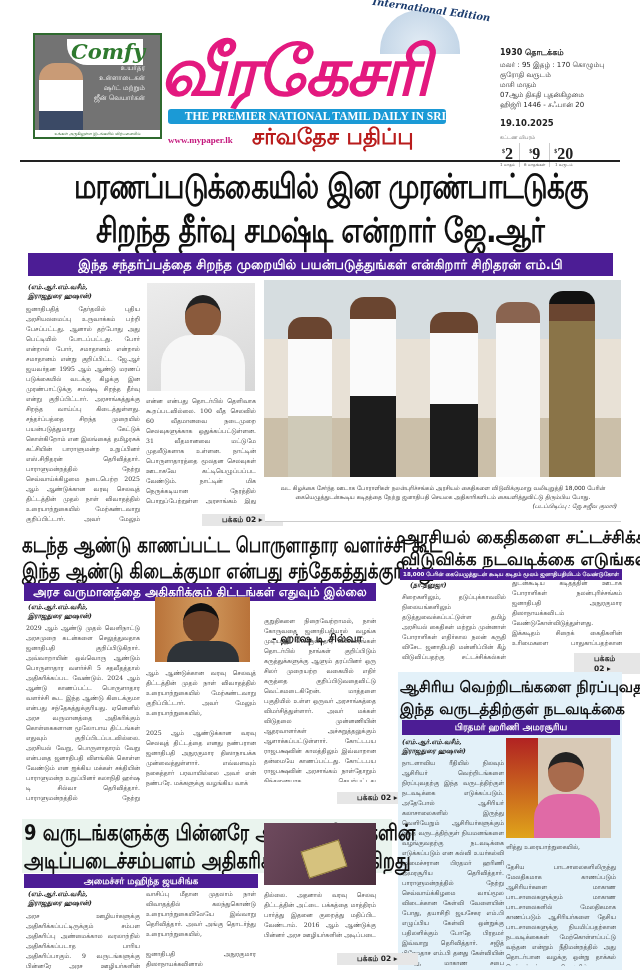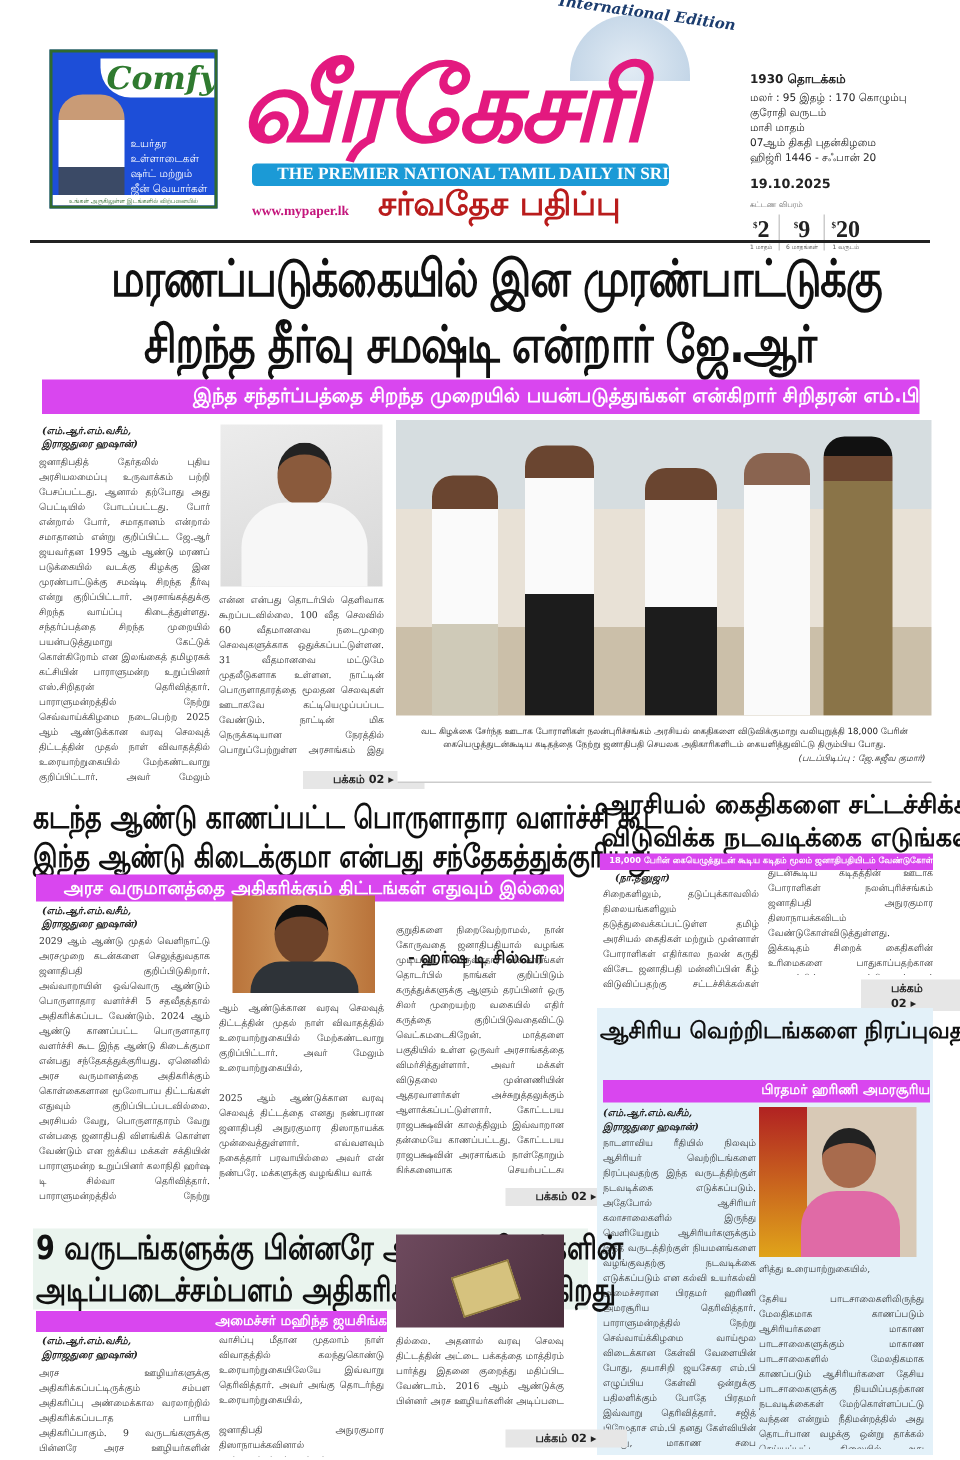--- a/index.html
+++ b/index.html
@@ -1,43 +1,43 @@
 <!DOCTYPE html>
 <html><head>
 <meta charset="utf-8">
 <style>
 *{box-sizing:border-box;margin:0;padding:0}
 body{width:640px;height:973px;background:#fff;font-family:"DejaVu Sans",sans-serif;color:#111;position:relative;overflow:hidden}
 .abs{position:absolute}
 
-.ad{left:33px;top:33px;width:112px;height:106px;background:#1d4ed8;border:2px solid #2f6a2f;overflow:hidden}
+.ad{left:33px;top:33px;width:129px;height:106px;background:#737373;border:2px solid #2f6a2f;overflow:hidden}
 .ad .brand{position:absolute;left:32px;top:4px;font-family:"DejaVu Serif",serif;font-style:italic;font-weight:bold;color:#2f7a2f;font-size:21px;background:#fff;width:76px;height:26px;border-radius:0 0 0 20px;padding-left:4px}
 .ad .person{position:absolute;left:4px;top:28px;width:44px;height:78px;background:linear-gradient(#c99b76 0 22%,#fff 22% 62%,#3b4a66 62%);border-radius:16px 16px 0 0}
-.ad .tag{position:absolute;left:52px;top:56px;width:58px;color:#fff;font-size:7px;line-height:10px;text-align:left}
+.ad .tag{position:absolute;left:52px;top:28px;width:58px;color:#fff;font-size:7px;line-height:10px;text-align:right}
 .ad .foot{position:absolute;left:0;bottom:0;width:100%;background:#fff;font-size:4px;text-align:center;color:#2f6a2f;height:7px;line-height:7px}
 .logo{left:160px;top:36px;font-family:"DejaVu Serif",serif;font-weight:bold;font-style:italic;font-size:68px;line-height:70px;color:#e3197f;letter-spacing:-2px}
 .globe{left:380px;top:10px;width:80px;height:44px;border-radius:40px 40px 0 0;background:radial-gradient(circle at 50% 80%,#dbe7f2,#a9c3dc);opacity:.8}
 .intl{left:372px;top:4px;font-family:"DejaVu Serif",serif;font-weight:bold;font-style:italic;font-size:10px;color:#1b3c6e;transform:rotate(8deg)}
 .tagline{left:168px;top:109px;width:278px;height:15px;background:#1b9ad6;border-radius:3px;color:#fff;font-family:"Liberation Serif",serif;font-weight:bold;font-size:11.5px;line-height:15px;text-align:right}
 .url{left:168px;top:135px;font-family:"Liberation Serif",serif;font-weight:bold;font-size:9px;color:#c4167c}
 .edition{left:252px;top:124px;font-family:"DejaVu Sans",sans-serif;font-weight:bold;font-size:22px;color:#b91c1c}
 .info{left:500px;top:48px;width:130px;font-size:7px;line-height:10px;color:#222}
 .info .est{font-weight:bold;font-size:8px;margin-bottom:2px}
 .info .date{font-weight:bold;font-size:8.5px;margin-top:8px}
 .info .plbl{font-size:5px;color:#666;margin-top:4px}
 .prices{display:flex;gap:4px;margin-top:1px}
 .prices .p{border-right:1px solid #ccc;padding-right:4px;text-align:center}
 .prices .p:last-child{border:none}
 .prices .v{font-family:"Liberation Serif",serif;font-weight:bold;font-size:16px;line-height:16px}
 .prices .v sup{font-size:6px}
 .prices .s{font-size:4px;color:#555;line-height:5px}
 .rule{left:20px;top:160px;width:600px;height:2px;background:#222}
 
 .h1{left:20px;top:164px;width:600px;text-align:center;font-family:"DejaVu Sans",sans-serif;font-weight:bold;font-size:34px;line-height:44px;letter-spacing:-1px;color:#111;transform:scaleX(.82);transform-origin:top center;white-space:nowrap}
-.redbar{background:#d946ef;color:#fff;text-align:right;font-weight:bold;white-space:nowrap;overflow:hidden}
+.redbar{background:#4c1d95;color:#fff;text-align:center;font-weight:bold;white-space:nowrap;overflow:hidden}
 .sub1{left:28px;top:253px;width:585px;height:23px;font-size:13px;line-height:23px}
 .col{font-family:"DejaVu Serif",serif;font-size:6.2px;line-height:10px;color:#333;text-align:justify;overflow:hidden}
 .byline{font-family:"DejaVu Serif",serif;font-style:italic;font-weight:bold;font-size:6.5px;line-height:9px;text-align:left;color:#222}
 .more{background:#e6e6e6;font-size:7.5px;font-weight:bold;padding:1px 20px;color:#222;display:inline-block}
 .photo{overflow:hidden}
 
 .ph1{left:147px;top:283px;width:108px;height:108px;background:linear-gradient(160deg,#ececec,#d8d8d8)}
 .ph1 .head{position:absolute;left:38px;top:12px;width:36px;height:42px;background:#8a5a3c;border-radius:50% 50% 45% 45%;border-top:8px solid #222}
 .ph1 .body{position:absolute;left:14px;top:52px;width:84px;height:60px;background:#f7f7f7;border-radius:30px 30px 0 0}
 .ph2{left:264px;top:280px;width:357px;height:197px;background:linear-gradient(#d6dde0 0 30%,#e8e1d6 30% 70%,#cbbfa9 70%)}
@@ -177,20 +177,21 @@
 </div>
 <div class="abs redbar sub3">18,000 பேரின் கையெழுத்துடன் கூடிய கடிதம் மூலம் ஜனாதிபதியிடம் வேண்டுகோள்</div>
 <div class="abs byline" style="left:410px;top:581px;width:96px">(நா.தனுஜா)</div>
 <div class="abs col" style="left:402px;top:592px;width:104px;height:70px">சிறைகளிலும், தடுப்புக்காவலில் நிலையங்களிலும் தடுத்துவைக்கப்பட்டுள்ள தமிழ் அரசியல் கைதிகள் மற்றும் முன்னாள் போராளிகள் எதிர்கால நலன் கருதி விசேட ஜனாதிபதி மன்னிப்பின் கீழ் விடுவிப்பதற்கு சட்டச்சிக்கல்கள் எதுவுமின்றி விரைவில் விடுவிக்க மனிதாபிமான அடிப்படையில் நடவடிக்கை எடுக்குமாறு வட, கிழக்கை சேர்ந்த சுமார் 18,000 பேரின் கையெழுத்</div>
 <div class="abs col" style="left:512px;top:578px;width:110px;height:72px">துடன்கூடிய கடிதத்தின் ஊடாக போராளிகள் நலன்புரிச்சங்கம் ஜனாதிபதி அநுரகுமார திஸாநாயக்கவிடம் வேண்டுகோள்விடுத்துள்ளது. இக்கடிதம் சிறைக் கைதிகளின் உரிமைகளை பாதுகாப்பதற்கான அமைப்பின் ஒருங்கிணைப்பாளர் அருட்தந்தை சக்திவேல் மற்றும் போராளிகள் நலன்புரிச்சங்கத்தின் பிரதிநிதிகளால் நேற்று செவ்வாய்க்கிழமை (18) ஜனாதிபதி</div>
 <div class="abs" style="left:574px;top:653px"><span class="more">பக்கம் 02 ▸</span></div>
 
 <div class="abs tbox"></div>
 <div class="abs h4">
   <div>ஆசிரிய வெற்றிடங்களை நிரப்புவதற்கு</div>
+  <div>இந்த வருடத்திற்குள் நடவடிக்கை</div>
 </div>
 <div class="abs redbar sub4">பிரதமர் ஹரிணி அமரசூரிய</div>
 <div class="abs" style="left:402px;top:738px;width:102px">
   <div class="byline">(எம்.ஆர்.எம்.வசீம்,</div>
   <div class="byline">இராஜதுரை ஹஷான்)</div>
 </div>
 <div class="abs col" style="left:402px;top:758px;width:102px;height:208px">நாடளாவிய ரீதியில் நிலவும் ஆசிரியர் வெற்றிடங்களை நிரப்புவதற்கு இந்த வருடத்திற்குள் நடவடிக்கை எடுக்கப்படும். அதேபோல் ஆசிரியர் கலாசாலைகளில் இருந்து வெளியேறும் ஆசிரியர்களுக்கும் இந்த வருடத்திற்குள் நியமனங்களை வழங்குவதற்கு நடவடிக்கை எடுக்கப்படும் என கல்வி உயர்கல்வி அமைச்சரான பிரதமர் ஹரிணி அமரசூரிய தெரிவித்தார். பாராளுமன்றத்தில் நேற்று செவ்வாய்க்கிழமை வாய்மூல விடைக்கான கேள்வி வேளையின் போது, தயாசிறி ஜயசேகர எம்.பி எழுப்பிய கேள்வி ஒன்றுக்கு பதிலளிக்கும் போதே பிரதமர் இவ்வாறு தெரிவித்தார். சஜித் பிரேமதாச எம்.பி தனது கேள்வியின் போது, மாகாண சபை பாடசாலைகளிலிருந்து தேசிய பாடசாலைகளுக்கு ஆசிரியர்கள் இணைத்துக்கொள்ளப்பட்ட வந்தார்கள் என்றும், அதற்கான எல்லைகளை மீண்டும் தீர்மானிக்க இருப்பதாக தீர்மானம் எடுக்கப்பட்டுள்ளது என்பதை கல்வி அமைச்சர் அறிவாரா? என கேள்வி எழுப்பினார். அதற்கு தொடர்ந்து பதில</div>
 <div class="abs photo ph4">
     <div class="flag"></div>
     <div class="face"></div>

